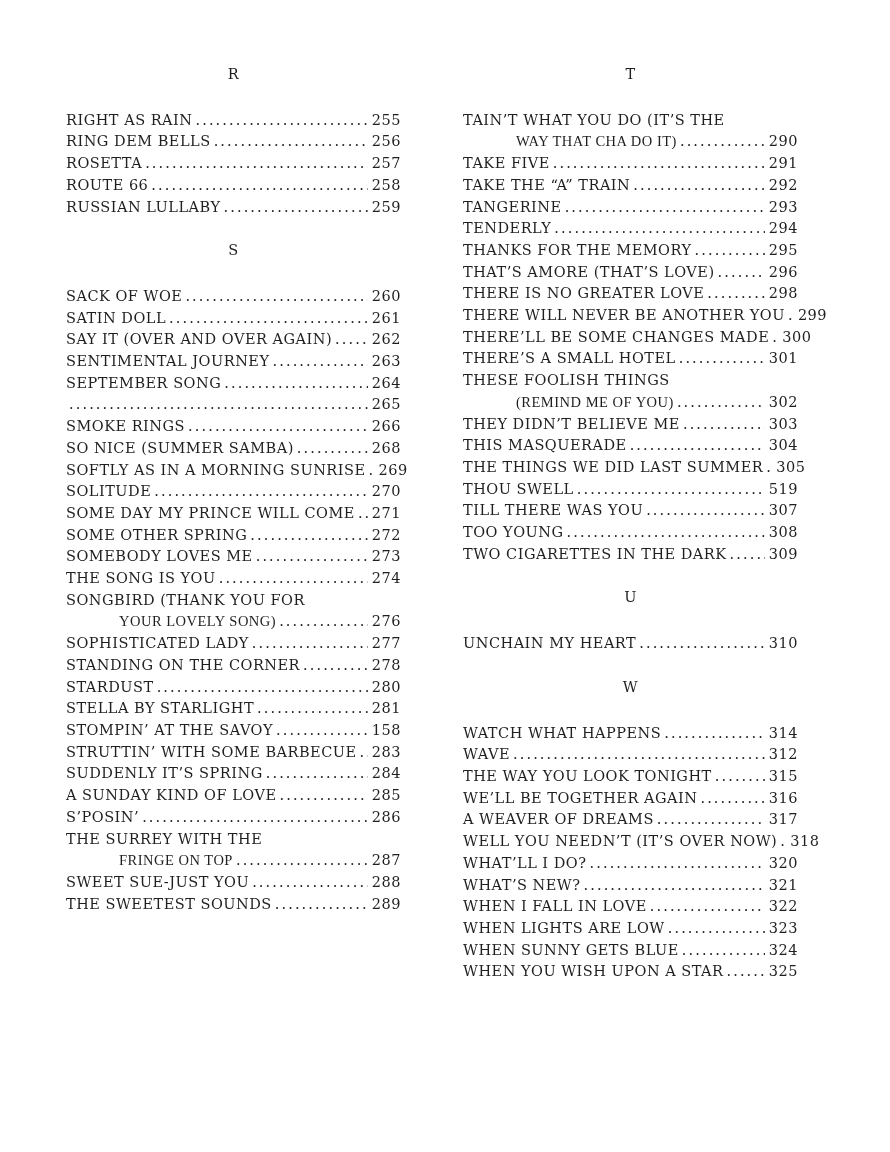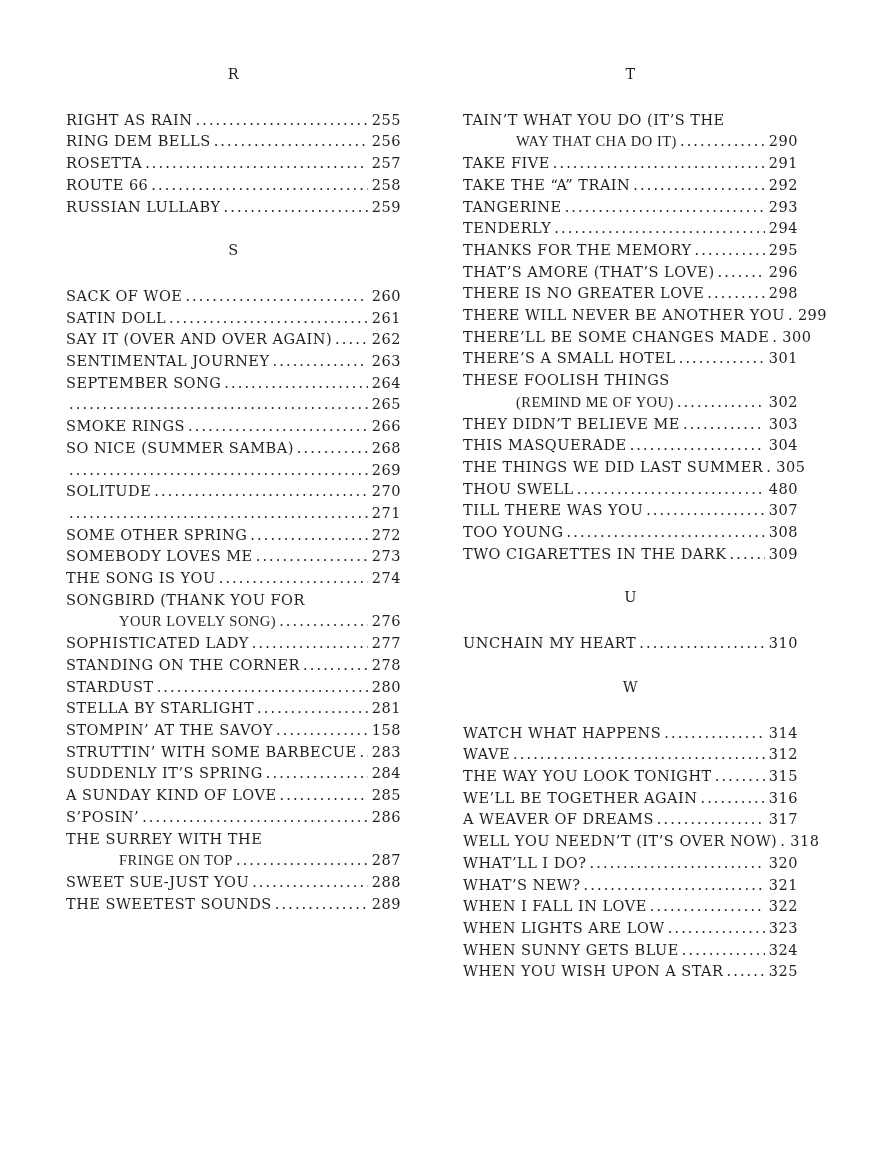--- a/index.html
+++ b/index.html
@@ -136,29 +136,31 @@
             <span class="title">SMOKE RINGS</span>
             <span class="leader"></span>
             <span class="page-num">266</span>
           </div>
           <div class="entry">
             <span class="title">SO NICE (SUMMER SAMBA)</span>
             <span class="leader"></span>
             <span class="page-num">268</span>
           </div>
           <div class="entry">
+            <span class="title">SOFTLY AS IN A MORNING SUNRISE</span>
             <span class="leader"></span>
             <span class="page-num">269</span>
           </div>
           <div class="entry">
             <span class="title">SOLITUDE</span>
             <span class="leader"></span>
             <span class="page-num">270</span>
           </div>
           <div class="entry">
+            <span class="title">SOME DAY MY PRINCE WILL COME</span>
             <span class="leader"></span>
             <span class="page-num">271</span>
           </div>
           <div class="entry">
             <span class="title">SOME OTHER SPRING</span>
             <span class="leader"></span>
             <span class="page-num">272</span>
           </div>
           <div class="entry">
             <span class="title">SOMEBODY LOVES ME</span>
@@ -323,21 +325,21 @@
             <span class="page-num">304</span>
           </div>
           <div class="entry">
             <span class="title">THE THINGS WE DID LAST SUMMER</span>
             <span class="leader"></span>
             <span class="page-num">305</span>
           </div>
           <div class="entry">
             <span class="title">THOU SWELL</span>
             <span class="leader"></span>
-            <span class="page-num">480</span>
+            <span class="page-num">519</span>
           </div>
           <div class="entry">
             <span class="title">TILL THERE WAS YOU</span>
             <span class="leader"></span>
             <span class="page-num">307</span>
           </div>
           <div class="entry">
             <span class="title">TOO YOUNG</span>
             <span class="leader"></span>
             <span class="page-num">308</span>

